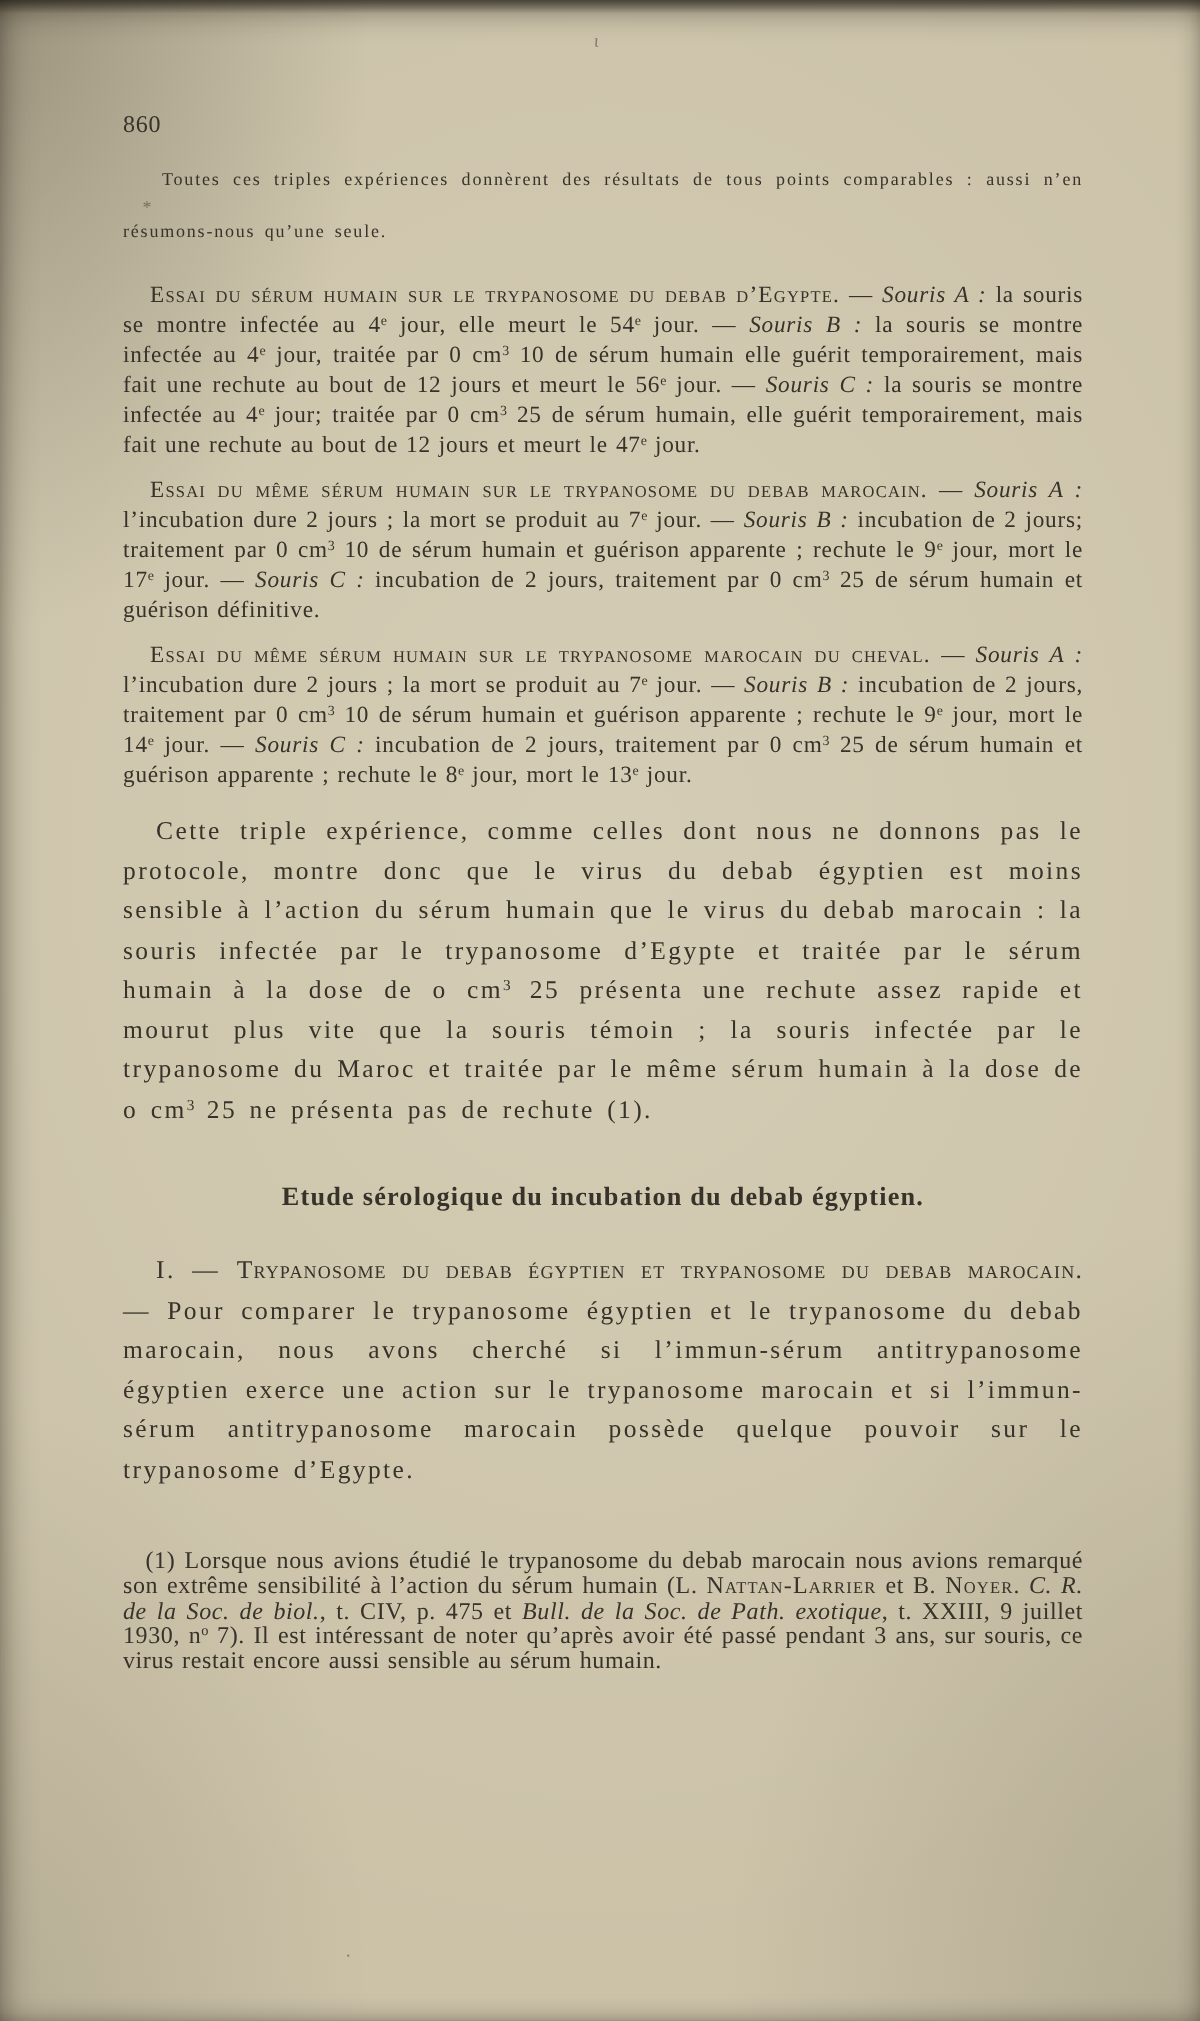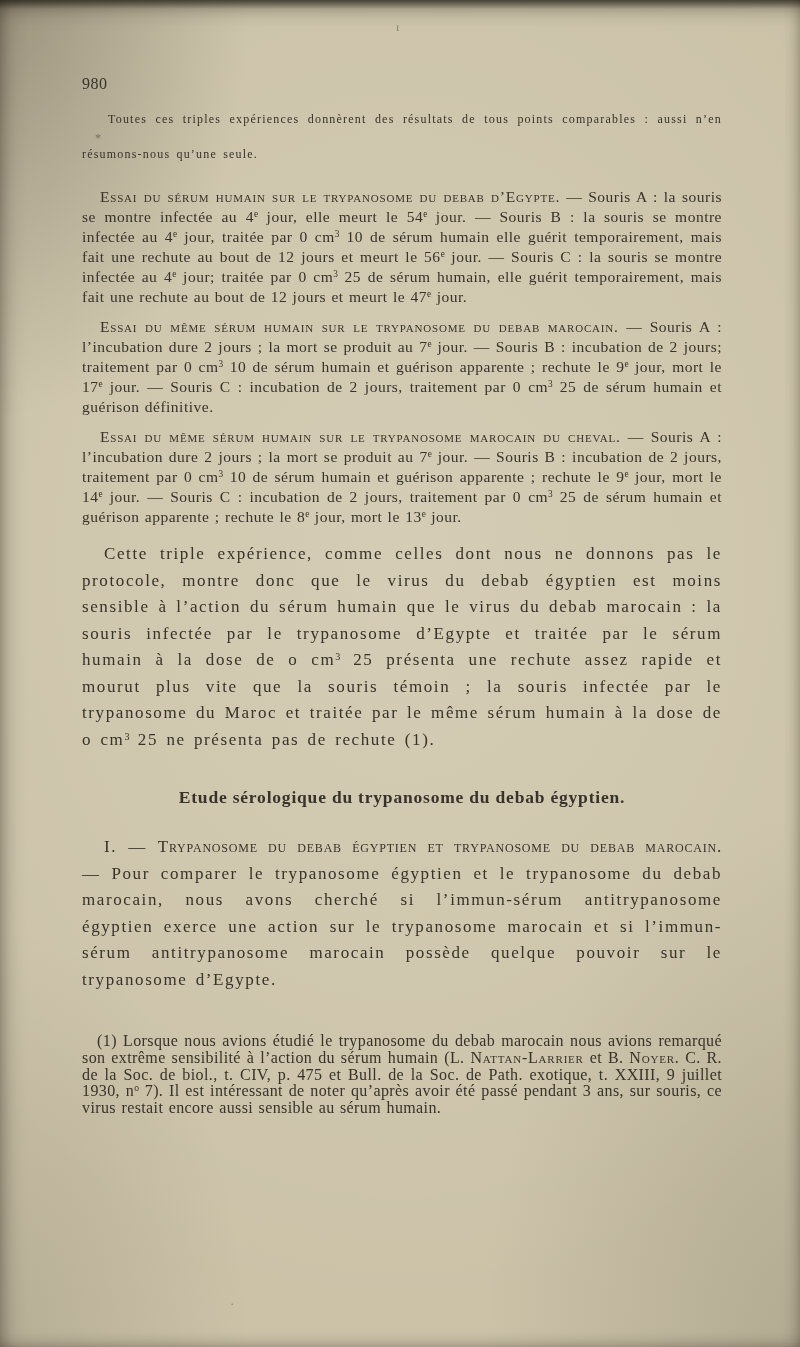--- a/index.html
+++ b/index.html
@@ -96,21 +96,21 @@
   }
   .footnote {
     font-size: 16px;
     line-height: 16.8px;
     letter-spacing: 0.4px;
     word-spacing: 1px;
     text-indent: 15px;
     margin-top: 40px;
   }
   .run-n  { }
-  .run-i  { }
+  .run-i  { font-style: italic; }
   .run-sc { font-variant: small-caps; letter-spacing: 0.8px; }
   .run-sup {
     font-size: 0.6em;
     vertical-align: 0.5em;
     line-height: 0;
     letter-spacing: 0;
   }
   .artifact {
     position: absolute;
     color: #49433a;
@@ -125,33 +125,33 @@
 
 <div class="page">
 
   <span class="artifact top">ι</span>
   <span class="artifact margin">*</span>
   <span class="artifact speck">·</span>
 
   <div class="column">
 
     <div class="running-header">
-      <span class="pagenum">980</span>
+      <span class="pagenum">860</span>
     </div>
 
     <p class="intro"><span class="run-n">Toutes ces triples expériences donnèrent des résultats de tous points comparables : aussi n’en résumons-nous qu’une seule.</span></p>
 
     <p class="protocol"><span class="run-sc">Essai du sérum humain sur le trypanosome du debab d’Egypte.</span><span class="run-n"> — </span><span class="run-i">Souris A :</span><span class="run-n"> la souris se montre infectée au 4</span><span class="run-sup">e</span><span class="run-n"> jour, elle meurt le 54</span><span class="run-sup">e</span><span class="run-n"> jour. — </span><span class="run-i">Souris B :</span><span class="run-n"> la souris se montre infectée au 4</span><span class="run-sup">e</span><span class="run-n"> jour, traitée par 0 cm</span><span class="run-sup">3</span><span class="run-n"> 10 de sérum humain elle guérit temporairement, mais fait une rechute au bout de 12 jours et meurt le 56</span><span class="run-sup">e</span><span class="run-n"> jour. — </span><span class="run-i">Souris C :</span><span class="run-n"> la souris se montre infectée au 4</span><span class="run-sup">e</span><span class="run-n"> jour; traitée par 0 cm</span><span class="run-sup">3</span><span class="run-n"> 25 de sérum humain, elle guérit temporairement, mais fait une rechute au bout de 12 jours et meurt le 47</span><span class="run-sup">e</span><span class="run-n"> jour.</span></p>
 
     <p class="protocol"><span class="run-sc">Essai du même sérum humain sur le trypanosome du debab marocain.</span><span class="run-n"> — </span><span class="run-i">Souris A :</span><span class="run-n"> l’incubation dure 2 jours ; la mort se produit au 7</span><span class="run-sup">e</span><span class="run-n"> jour. — </span><span class="run-i">Souris B :</span><span class="run-n"> incubation de 2 jours; traitement par 0 cm</span><span class="run-sup">3</span><span class="run-n"> 10 de sérum humain et guérison apparente ; rechute le 9</span><span class="run-sup">e</span><span class="run-n"> jour, mort le 17</span><span class="run-sup">e</span><span class="run-n"> jour. — </span><span class="run-i">Souris C :</span><span class="run-n"> incubation de 2 jours, traitement par 0 cm</span><span class="run-sup">3</span><span class="run-n"> 25 de sérum humain et guérison définitive.</span></p>
 
     <p class="protocol"><span class="run-sc">Essai du même sérum humain sur le trypanosome marocain du cheval.</span><span class="run-n"> — </span><span class="run-i">Souris A :</span><span class="run-n"> l’incubation dure 2 jours ; la mort se produit au 7</span><span class="run-sup">e</span><span class="run-n"> jour. — </span><span class="run-i">Souris B :</span><span class="run-n"> incubation de 2 jours, traitement par 0 cm</span><span class="run-sup">3</span><span class="run-n"> 10 de sérum humain et guérison apparente ; rechute le 9</span><span class="run-sup">e</span><span class="run-n"> jour, mort le 14</span><span class="run-sup">e</span><span class="run-n"> jour. — </span><span class="run-i">Souris C :</span><span class="run-n"> incubation de 2 jours, traitement par 0 cm</span><span class="run-sup">3</span><span class="run-n"> 25 de sérum humain et guérison apparente ; rechute le 8</span><span class="run-sup">e</span><span class="run-n"> jour, mort le 13</span><span class="run-sup">e</span><span class="run-n"> jour.</span></p>
 
     <p class="conclusion"><span class="run-n">Cette triple expérience, comme celles dont nous ne donnons pas le protocole, montre donc que le virus du debab égyptien est moins sensible à l’action du sérum humain que le virus du debab marocain : la souris infectée par le trypanosome d’Egypte et traitée par le sérum humain à la dose de o cm</span><span class="run-sup">3</span><span class="run-n"> 25 présenta une rechute assez rapide et mourut plus vite que la souris témoin ; la souris infectée par le trypanosome du Maroc et traitée par le même sérum humain à la dose de o cm</span><span class="run-sup">3</span><span class="run-n"> 25 ne présenta pas de rechute (1).</span></p>
 
-    <h2 class="section-heading">Etude sérologique du trypanosome du debab égyptien.</h2>
+    <h2 class="section-heading">Etude sérologique du incubation du debab égyptien.</h2>
 
     <p class="serologie"><span class="run-n">I. — </span><span class="run-sc">Trypanosome du debab égyptien et trypanosome du debab marocain.</span><span class="run-n"> — Pour comparer le trypanosome égyptien et le trypanosome du debab marocain, nous avons cherché si l’immun-sérum antitrypanosome égyptien exerce une action sur le trypanosome marocain et si l’immun-sérum antitrypanosome marocain possède quelque pouvoir sur le trypanosome d’Egypte.</span></p>
 
     <p class="footnote"><span class="run-n">(1) Lorsque nous avions étudié le trypanosome du debab marocain nous avions remarqué son extrême sensibilité à l’action du sérum humain (L. </span><span class="run-sc">Nattan-Larrier</span><span class="run-n"> et B. </span><span class="run-sc">Noyer</span><span class="run-n">. </span><span class="run-i">C. R. de la Soc. de biol.</span><span class="run-n">, t. CIV, p. 475 et </span><span class="run-i">Bull. de la Soc. de Path. exotique</span><span class="run-n">, t. XXIII, 9 juillet 1930, n</span><span class="run-sup">o</span><span class="run-n"> 7). Il est intéressant de noter qu’après avoir été passé pendant 3 ans, sur souris, ce virus restait encore aussi sensible au sérum humain.</span></p>
 
   </div>
 </div>
 
 </body></html>

